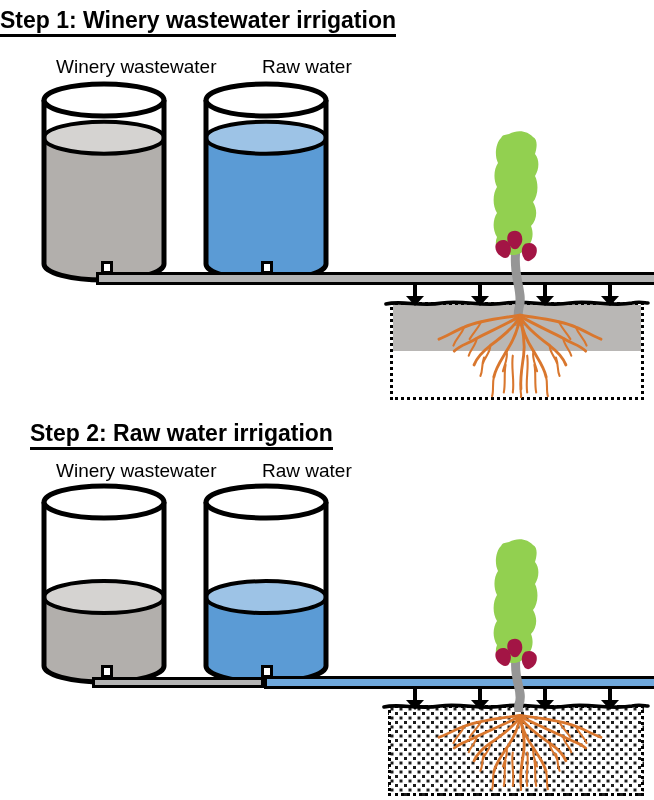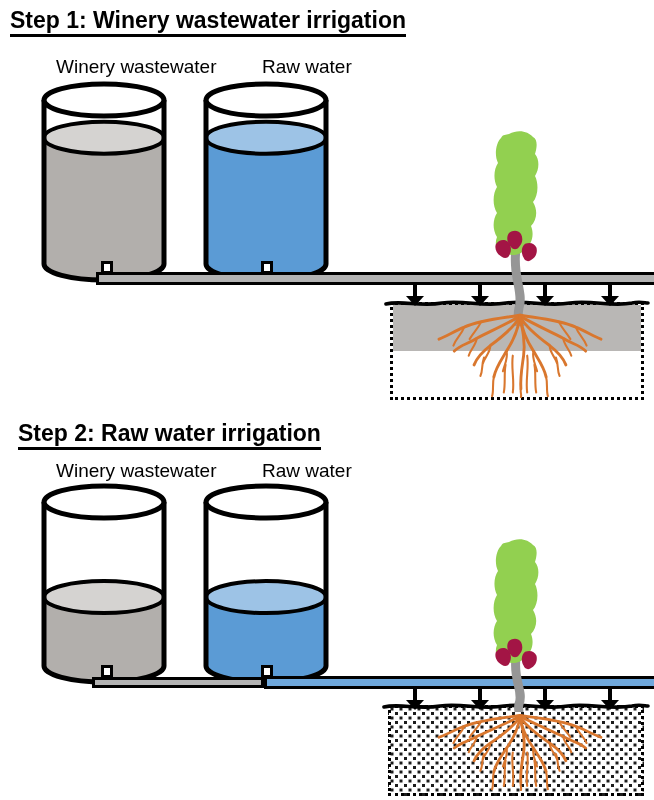--- a/index.html
+++ b/index.html
@@ -43,21 +43,21 @@
   .wavy{stroke:#000;stroke-width:3.6;fill:none;stroke-linecap:round;}
   .roots path{stroke:var(--root_orange);fill:none;stroke-linecap:round;stroke-width:3.2;}
   .roots path.t{stroke-width:2.3;}
 </style>
 </head>
 <body>
 
 <div class="canvas">
 
   <section>
-    <div class="title" style="left:10px;top:7px">Step 1: Winery wastewater irrigation</div>
+    <div class="title" style="left:0;top:7px">Step 1: Winery wastewater irrigation</div>
 
     <div class="tank-label" style="left:20px;top:57px">Winery wastewater</div>
     <div class="tank-label" style="left:226px;top:57px">Raw water</div>
 
     <div class="tank" style="left:38px;top:80px"><svg width="132" height="204" viewBox="0 0 132 204">
           <path d="M 6 57.7 L 6 184 A 60 16 0 0 0 126 184 L 126 57.7 Z" fill="#b2afac"></path>
           <ellipse cx="66" cy="57.7" rx="60" ry="16" fill="#d5d3d1" stroke="#000" stroke-width="4"></ellipse>
           <line x1="6" y1="20" x2="6" y2="184" stroke="#000" stroke-width="5"></line>
           <line x1="126" y1="20" x2="126" y2="184" stroke="#000" stroke-width="5"></line>
           <path d="M 6 184 A 60 16 0 0 0 126 184" fill="none" stroke="#000" stroke-width="5"></path>
@@ -139,21 +139,21 @@
         <i class="shaft"></i>
         <i class="head"></i>
       </div>
     <div class="arrow" style="left:601px;top:284px">
         <i class="shaft"></i>
         <i class="head"></i>
       </div>
   </section>
 
   <section>
-    <div class="title" style="left:18px;top:420px">Step 2: Raw water irrigation</div>
+    <div class="title" style="left:30px;top:420px">Step 2: Raw water irrigation</div>
 
     <div class="tank-label" style="left:20px;top:461px">Winery wastewater</div>
     <div class="tank-label" style="left:226px;top:461px">Raw water</div>
 
     <div class="tank" style="left:38px;top:482px"><svg width="132" height="204" viewBox="0 0 132 204">
           <path d="M 6 115.1 L 6 184 A 60 16 0 0 0 126 184 L 126 115.1 Z" fill="#b2afac"></path>
           <ellipse cx="66" cy="115.1" rx="60" ry="16" fill="#d5d3d1" stroke="#000" stroke-width="4"></ellipse>
           <line x1="6" y1="20" x2="6" y2="184" stroke="#000" stroke-width="5"></line>
           <line x1="126" y1="20" x2="126" y2="184" stroke="#000" stroke-width="5"></line>
           <path d="M 6 184 A 60 16 0 0 0 126 184" fill="none" stroke="#000" stroke-width="5"></path>

